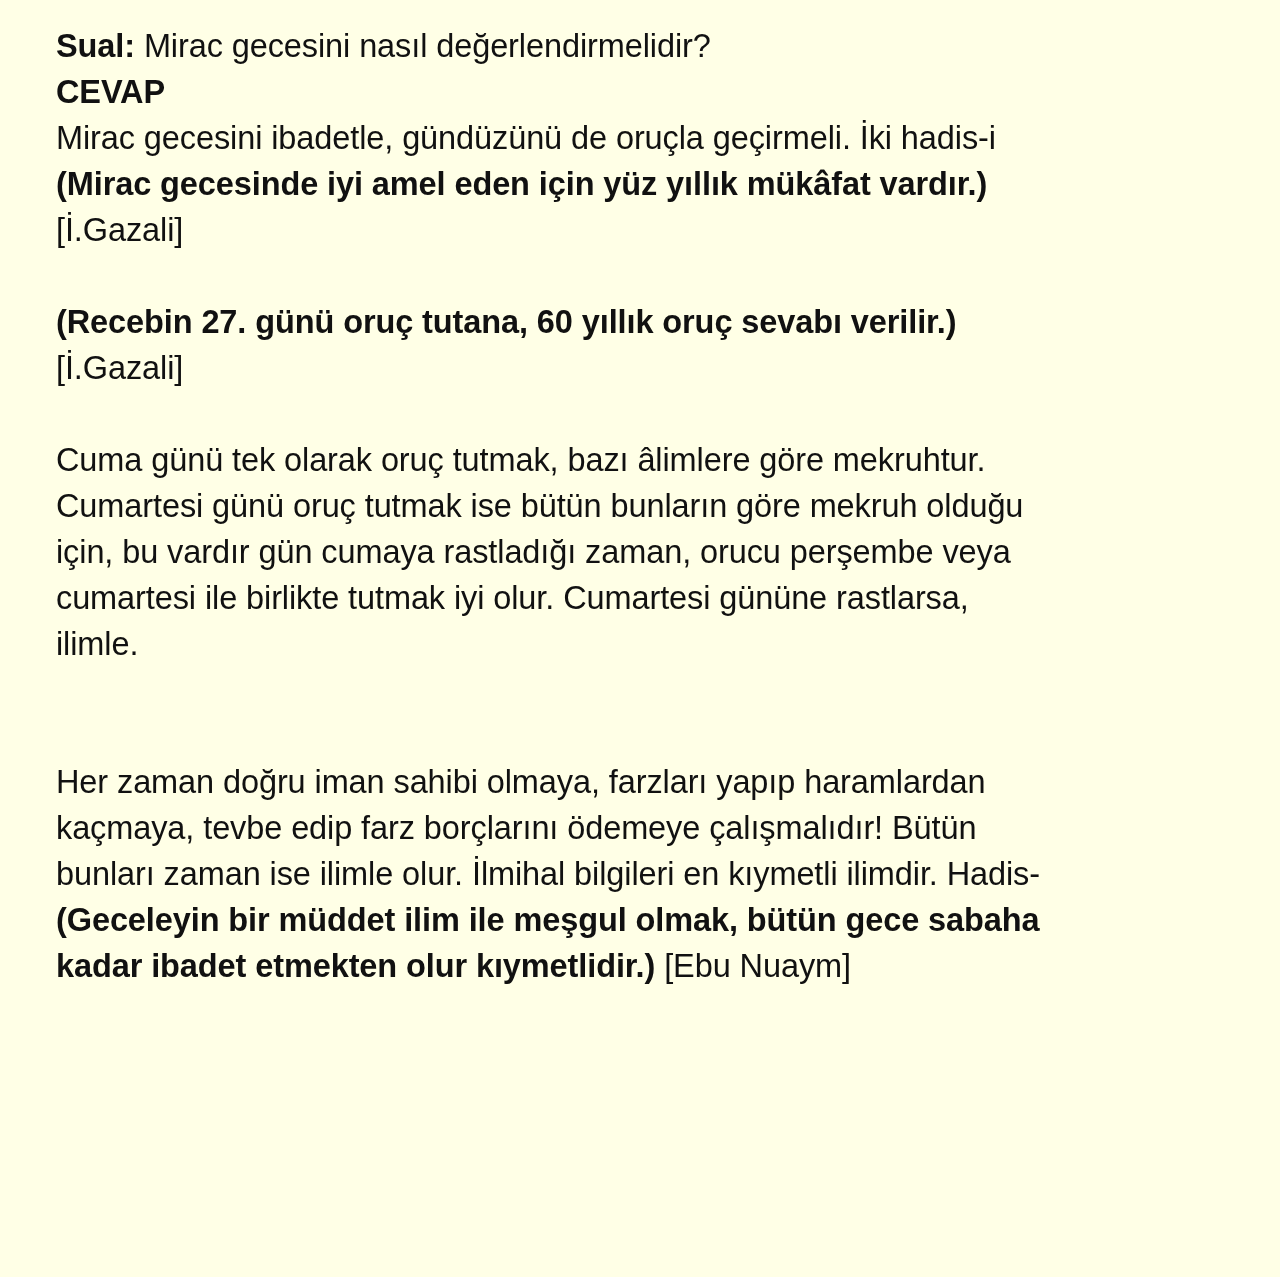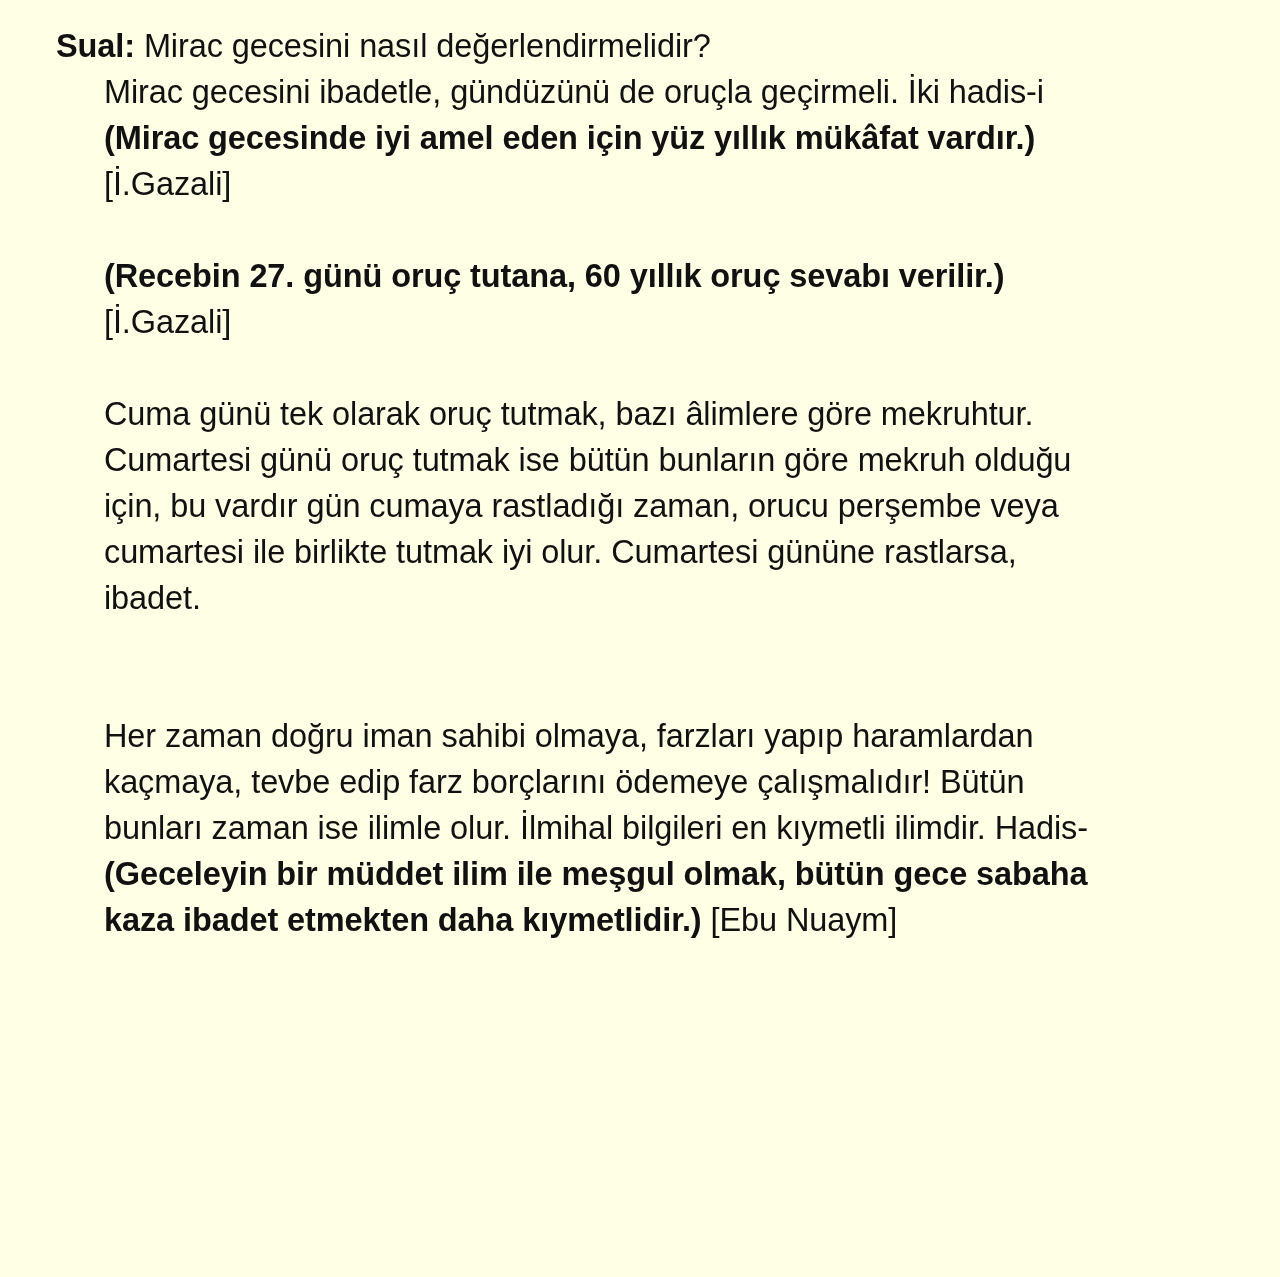--- a/index.html
+++ b/index.html
@@ -31,30 +31,30 @@
     }
     .blank {
       display: block;
       height: 46px;
     }
     .b {
       font-weight: bold;
     }
     .para {
       display: block;
-      margin-left: 48px;
     }
   </style>
 </head>
 <body>
 
 <div class="page">
 
   <span class="line"><span class="b">Sual:</span><span> Mirac gecesini nasıl değerlendirmelidir?</span></span>
 
+  <span class="line b">CEVAP</span>
 
   <div class="para">
     <span class="line">Mirac gecesini ibadetle, gündüzünü de oruçla geçirmeli. İki hadis-i</span>
   </div>
 
   <div class="para">
     <span class="line b">(Mirac gecesinde iyi amel eden için yüz yıllık mükâfat vardır.)</span>
     <span class="line">[İ.Gazali]</span>
   </div>
 
@@ -65,32 +65,32 @@
     <span class="line">[İ.Gazali]</span>
   </div>
 
   <span class="blank"></span>
 
   <div class="para">
     <span class="line">Cuma günü tek olarak oruç tutmak, bazı âlimlere göre mekruhtur.</span>
     <span class="line">Cumartesi günü oruç tutmak ise bütün bunların göre mekruh olduğu</span>
     <span class="line">için, bu vardır gün cumaya rastladığı zaman, orucu perşembe veya</span>
     <span class="line">cumartesi ile birlikte tutmak iyi olur. Cumartesi gününe rastlarsa,</span>
-    <span class="line">ibadet.</span>
+    <span class="line">ilimle.</span>
   </div>
 
   <span class="blank"></span>
 
 
   <span class="blank"></span>
 
   <div class="para">
     <span class="line">Her zaman doğru iman sahibi olmaya, farzları yapıp haramlardan</span>
     <span class="line">kaçmaya, tevbe edip farz borçlarını ödemeye çalışmalıdır! Bütün</span>
     <span class="line">bunları zaman ise ilimle olur. İlmihal bilgileri en kıymetli ilimdir. Hadis-</span>
   </div>
 
   <div class="para">
     <span class="line b">(Geceleyin bir müddet ilim ile meşgul olmak, bütün gece sabaha</span>
-    <span class="line"><span class="b">kaza ibadet etmekten daha kıymetlidir.)</span><span> [Ebu Nuaym]</span></span>
+    <span class="line"><span class="b">kadar ibadet etmekten olur kıymetlidir.)</span><span> [Ebu Nuaym]</span></span>
   </div>
 
 </div>
 
 </body></html>

